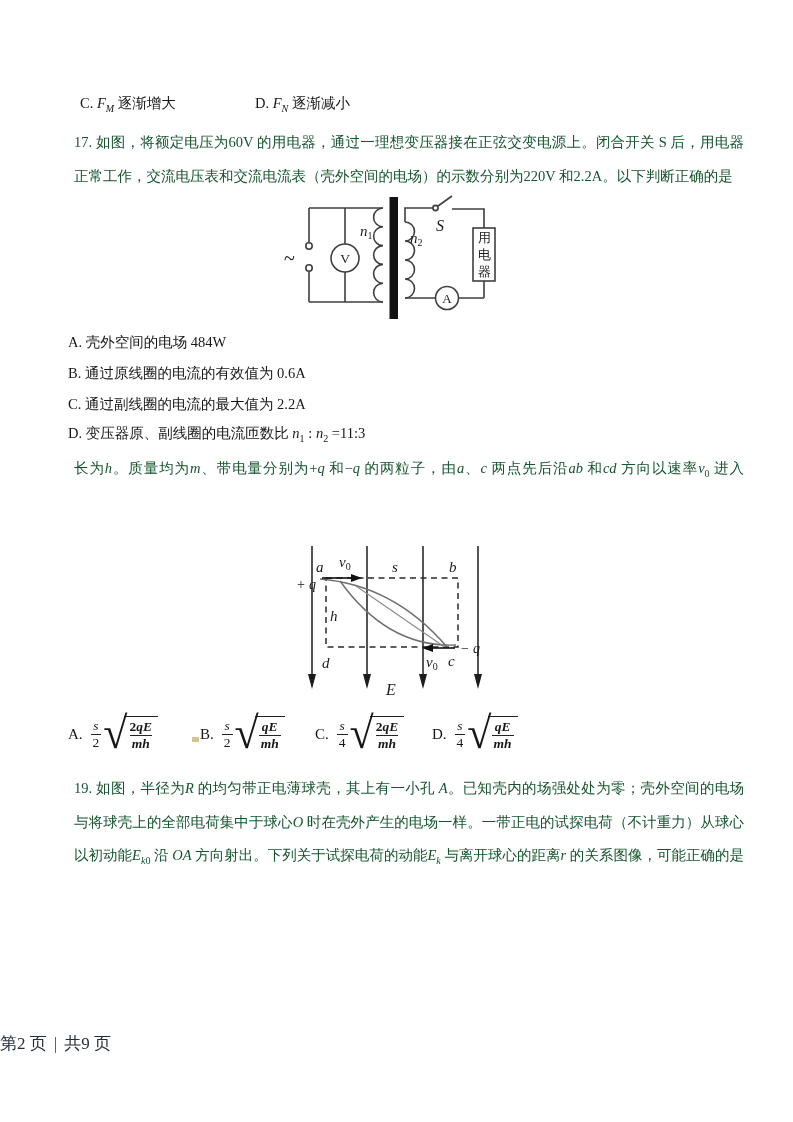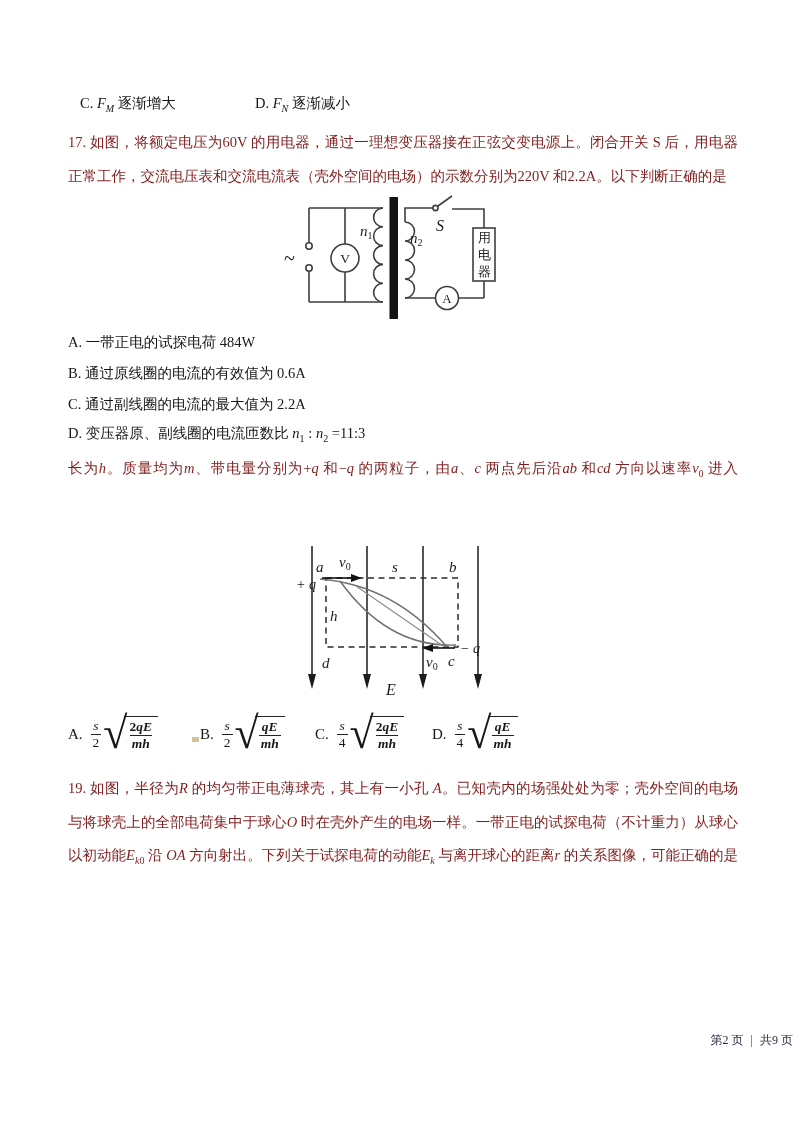--- a/index.html
+++ b/index.html
@@ -1,35 +1,35 @@
 <!DOCTYPE html>
 <html><head>
 <meta charset="utf-8">
 <style>
   html,body{margin:0;padding:0;background:#ffffff;}
   body{width:793px;height:1122px;position:relative;overflow:hidden;
        font-family:"Liberation Serif","DejaVu Serif",serif;color:#171717;}
   .abs{position:absolute;}
-  .para{position:absolute;left:68px;width:670px;font-size:14.5px;color:#7f1d1d;}
+  .para{position:absolute;left:74px;width:670px;font-size:14.5px;color:#14532d;}
   .ln{display:block;height:33.5px;line-height:33.5px;white-space:nowrap;overflow:visible;}
   .jf{white-space:normal;text-align:justify;text-align-last:justify;overflow:hidden;}
   i{font-style:italic;}
   sub{font-size:10px;line-height:0;}
   .optline{position:absolute;left:68px;font-size:14.5px;white-space:nowrap;height:24px;line-height:24px;}
   
   .q18opt{position:absolute;display:flex;align-items:center;font-size:15px;}
   .optlabel{margin-right:8px;}
   .fr{display:inline-flex;flex-direction:column;align-items:center;font-size:13.5px;line-height:1.2;vertical-align:middle;}
   .fr .nu{padding:0 2px;}
   .fr .dn{border-top:1.2px solid #222;padding:0 2px;}
   .sq{display:inline-flex;align-items:center;margin-left:2px;}
   .sqsign{font-size:44px;line-height:0.92;font-weight:400;transform:scaleY(1.02);margin-right:-4px;}
   .sqbody{border-top:1.5px solid #222;padding:2px 4px 0 4px;display:inline-block;font-weight:bold;}
-  .footer{position:absolute;left:0;top:1032px;width:100%;text-align:right;
-          font-size:12px;color:#232c3d;}
+  .footer{position:absolute;left:0;top:1032px;width:100%;text-align:left;
+          font-size:17px;color:#232c3d;}
   .footer .sep{color:#3b4a63;padding:0 7px;}
   .artifact{position:absolute;width:7px;height:5px;background:#c9b981;opacity:.85;}
   svg text{font-family:"Liberation Serif","DejaVu Serif",serif;fill:#1b1b1b;}
   .it{font-style:italic;}
 </style>
 </head>
 <body>
 
 <div class="optline" style="top:91px;left:80px">C. <i>F</i><sub><i>M</i></sub> 逐渐增大</div>
 <div class="optline" style="top:91px;left:255px">D. <i>F</i><sub><i>N</i></sub> 逐渐减小</div>
@@ -61,21 +61,21 @@
   <text x="360" y="236" font-size="15"><tspan class="it">n</tspan><tspan dy="3" font-size="10">1</tspan></text>
   <text x="410" y="243" font-size="15"><tspan class="it">n</tspan><tspan dy="3" font-size="10">2</tspan></text>
   <text x="436" y="231" font-size="16" class="it">S</text>
   <text x="345" y="263" font-size="13.5" text-anchor="middle">V</text>
   <text x="447" y="303" font-size="13" text-anchor="middle">A</text>
   <text x="484.5" y="242" font-size="13" text-anchor="middle">用</text>
   <text x="484.5" y="259" font-size="13" text-anchor="middle">电</text>
   <text x="484.5" y="276" font-size="13" text-anchor="middle">器</text>
 </svg>
 
-<div class="optline" style="top:330px">A. 一带正电的试探电荷 484W</div>
+<div class="optline" style="top:330px">A. 壳外空间的电场 484W</div>
 <div class="optline" style="top:361px">B. 通过原线圈的电流的有效值为 0.6A</div>
 <div class="optline" style="top:392px">C. 通过副线圈的电流的最大值为 2.2A</div>
 <div class="optline" style="top:421px">D. 变压器原、副线圈的电流匝数比 <i>n</i><sub>1</sub> : <i>n</i><sub>2</sub> =11:3</div>
 
 <div class="para" style="top:452px">
   <span class="ln jf">长为<i>h</i>。质量均为<i>m</i>、带电量分别为+<i>q</i> 和−<i>q</i> 的两粒子，由<i>a</i>、<i>c</i> 两点先后沿<i>ab</i> 和<i>cd</i> 方向以速率<i>v</i><sub>0</sub> 进入</span>
 </div>
 
 <svg class="abs" style="left:280px;top:540px" width="215" height="162" viewBox="280 540 215 162">
   <g stroke="#1c1c1c" stroke-width="1.5">

